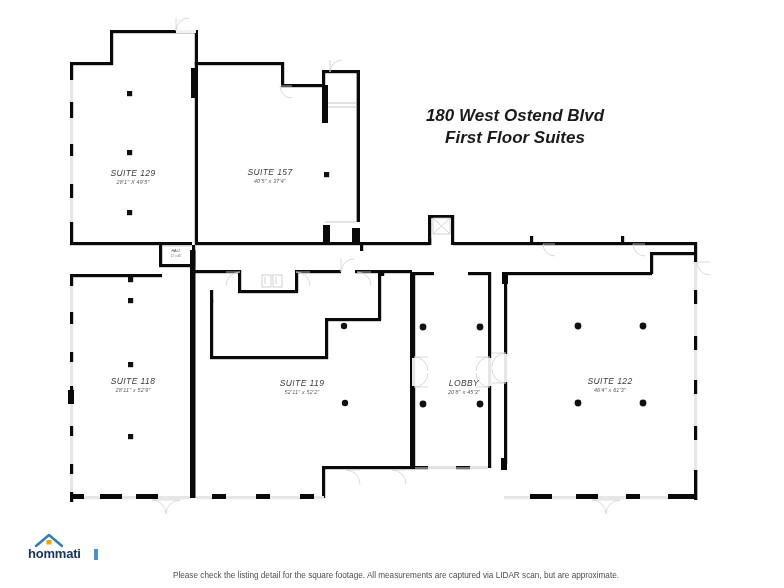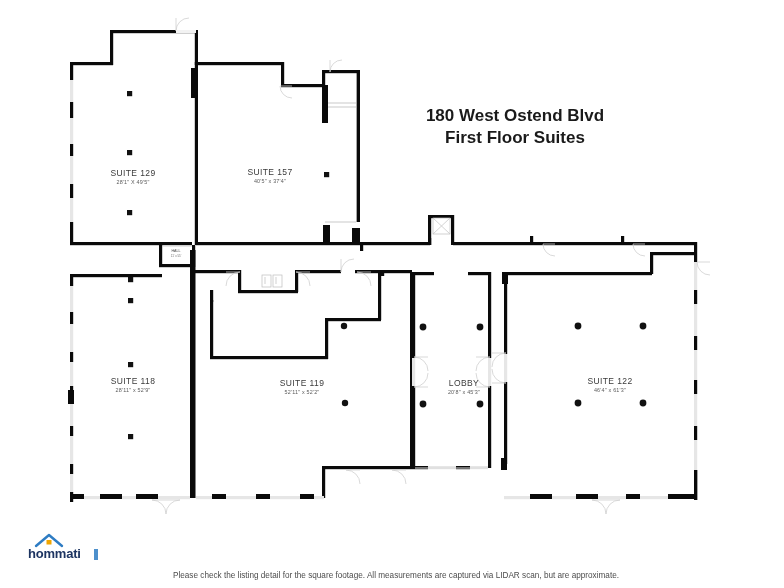--- a/index.html
+++ b/index.html
@@ -3,21 +3,21 @@
 <meta charset="utf-8">
 <style>
   html,body{margin:0;padding:0;}
   body{
     width:784px;height:588px;
     background:#ffffff;
     font-family:"Liberation Sans", sans-serif;
     overflow:hidden;
     position:relative;
   }
-  #plan-wrap{position:absolute;left:0;top:0;width:784px;height:480px;}
+  #plan-wrap{position:absolute;left:0;top:0;width:784px;height:480px;font-style:italic;}
   svg#floorplan{display:block;}
   .title-line{
     font-family:"Liberation Sans", sans-serif;
     font-weight:bold;
     font-size:17px;
     fill:#1a1a1a;
     text-anchor:middle;
   }
   .suite-name{
     font-family:"Liberation Sans", sans-serif;

